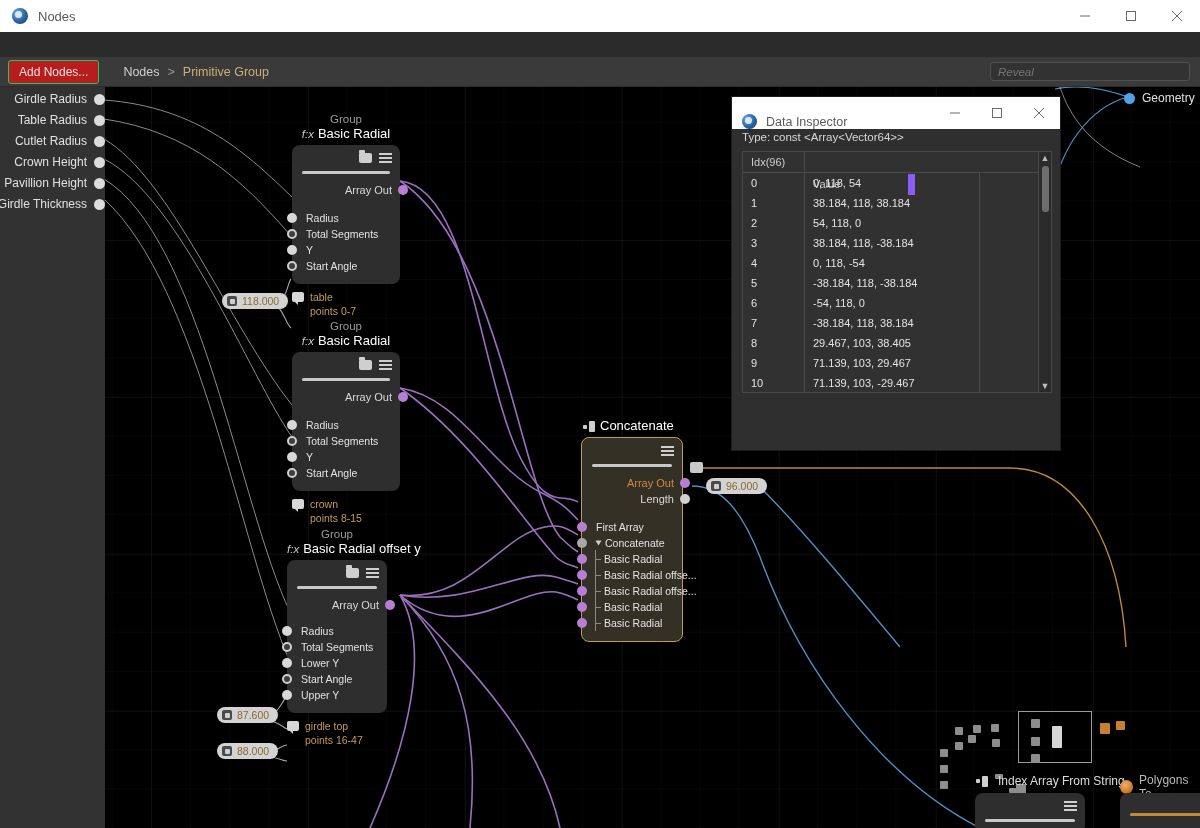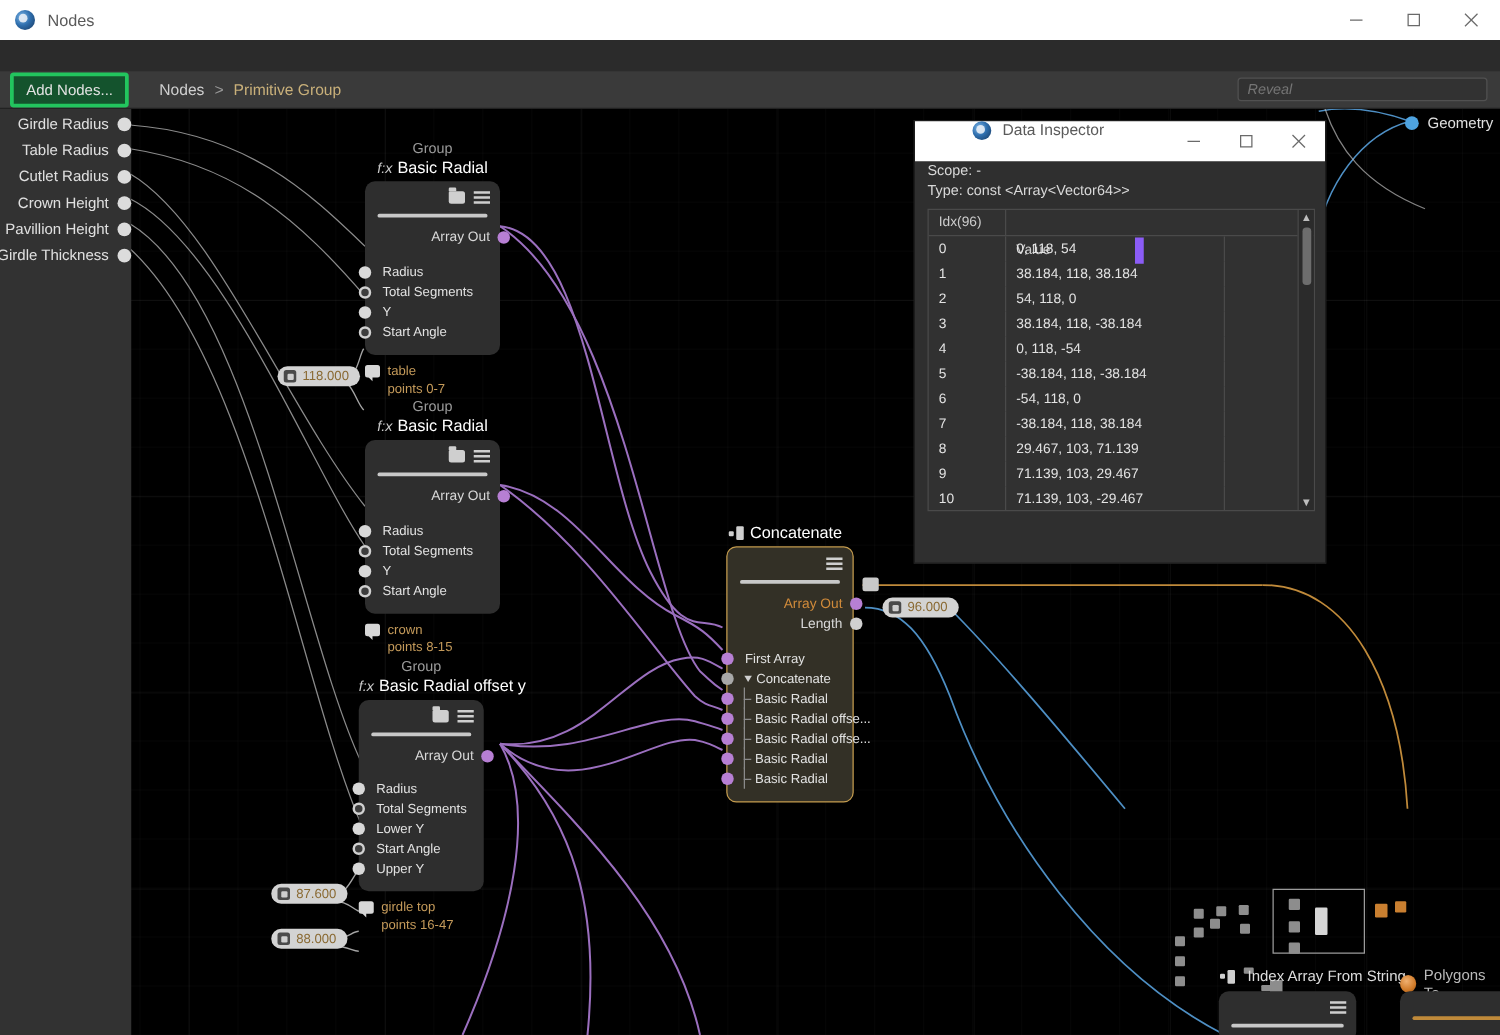--- a/index.html
+++ b/index.html
@@ -49,21 +49,21 @@
   .tool-sq.lock::after{content:""; position:absolute; left:3px; top:7px; width:9px;height:6px;background:#9a9a9a;border-radius:1px;}
   .tool-sq.pin::after{content:""; position:absolute; left:5px; top:5px; width:5px;height:5px;background:#9a9a9a;border-radius:1px;}
 
   
   .crumbbar {
     position:absolute; left:0; top:57px; width:1200px; height:30px;
     background:#3a3a3a; display:flex; align-items:center; border-bottom:1px solid #2c2c2c;
   }
   .add-nodes-btn {
     margin-left:8px; padding:4px 10px; font-size:12px; color:#e3e3e3;
-    background:#14532d; border:3px solid #22c55e; border-radius:3px;
+    background:#b91c1c; border:1px solid #22c55e; border-radius:3px;
   }
   .crumbs { margin-left:24px; display:flex; align-items:center; gap:8px; font-size:12.5px; }
   .crumb { color:#cfcfcf; }
   .crumb.current { color:#c9b07a; }
   .crumb-sep { color:#9a9a9a; }
   .reveal-box {
     margin-left:auto; margin-right:10px; width:200px; height:19px;
     background:#323232; border:1px solid #515151; border-radius:3px;
     display:flex; align-items:center; padding:0 7px;
   }
@@ -162,21 +162,21 @@
   .subrow::before{content:""; position:absolute; left:5px; top:-1px; width:1px; height:17px; background:#8a8a8a;}
   .subrow::after{content:""; position:absolute; left:5px; top:8px; width:6px; height:1px; background:#8a8a8a;}
   .tri { width:0;height:0;border-left:5px solid #cfcfcf;border-top:3.5px solid transparent;border-bottom:3.5px solid transparent; margin-right:4px; transform:rotate(90deg); }
 
   
   .inspector {
     position:absolute; left:731px; top:96px; width:330px; height:355px;
     background:#2f2f2f; border:1px solid #1c1c1c;
   }
   .ins-title {
-    height:32px; background:#ffffff; display:flex; align-items:flex-start;padding-left:36px;
+    height:32px; background:#ffffff; display:flex; align-items:flex-end;
   }
   .ins-title .app-logo { margin-left:10px; width:15px; height:15px; }
   .ins-title .t { margin-left:9px; font-size:12.5px; color:#5a5a5a; }
   .ins-wbtns { margin-left:auto; display:flex; }
   .ins-wbtn { width:42px; height:32px; display:flex; align-items:center; justify-content:center; color:#6a6a6a;}
   .ins-toolbar { display:flex; align-items:center; height:26px; padding:0 8px 0 6px; gap:8px; }
   .ins-toolbar .hamburger { margin-left:0; width:20px; }
   .ins-select {
     flex:1; height:19px; background:#555555; border-radius:2px; display:flex;
     align-items:center; padding:0 6px; position:relative;
@@ -647,21 +647,20 @@
         <div class="ins-wbtn">
           <svg width="12" height="12">
               <line x1="1" y1="1" x2="11" y2="11" stroke="#6a6a6a" stroke-width="1"></line>
               <line x1="11" y1="1" x2="1" y2="11" stroke="#6a6a6a" stroke-width="1"></line>
             </svg>
         </div>
       </div>
     </div>
 
 
-    <div class="ins-meta">Scope: -</div>
     <div class="ins-meta">Type: const &lt;Array&lt;Vector64&gt;&gt;</div>
 
     <div class="ins-table">
       <div class="ins-thead">
         <div class="ins-th c1">Idx(96)</div>
         <div class="ins-th c2">Value</div>
         <div class="ins-th c3"></div>
       </div>
       <div class="ins-rows">
         <div class="ins-tr">
@@ -699,21 +698,21 @@
           <div class="ins-td c2">-54, 118, 0</div>
           <div class="ins-td c3"></div>
         </div>
         <div class="ins-tr">
           <div class="ins-td c1">7</div>
           <div class="ins-td c2">-38.184, 118, 38.184</div>
           <div class="ins-td c3"></div>
         </div>
         <div class="ins-tr">
           <div class="ins-td c1">8</div>
-          <div class="ins-td c2">29.467, 103, 71.139</div>
+          <div class="ins-td c2">29.467, 103, 38.405</div>
           <div class="ins-td c3"></div>
         </div>
         <div class="ins-tr">
           <div class="ins-td c1">9</div>
           <div class="ins-td c2">71.139, 103, 29.467</div>
           <div class="ins-td c3"></div>
         </div>
         <div class="ins-tr">
           <div class="ins-td c1">10</div>
           <div class="ins-td c2">71.139, 103, -29.467</div>

